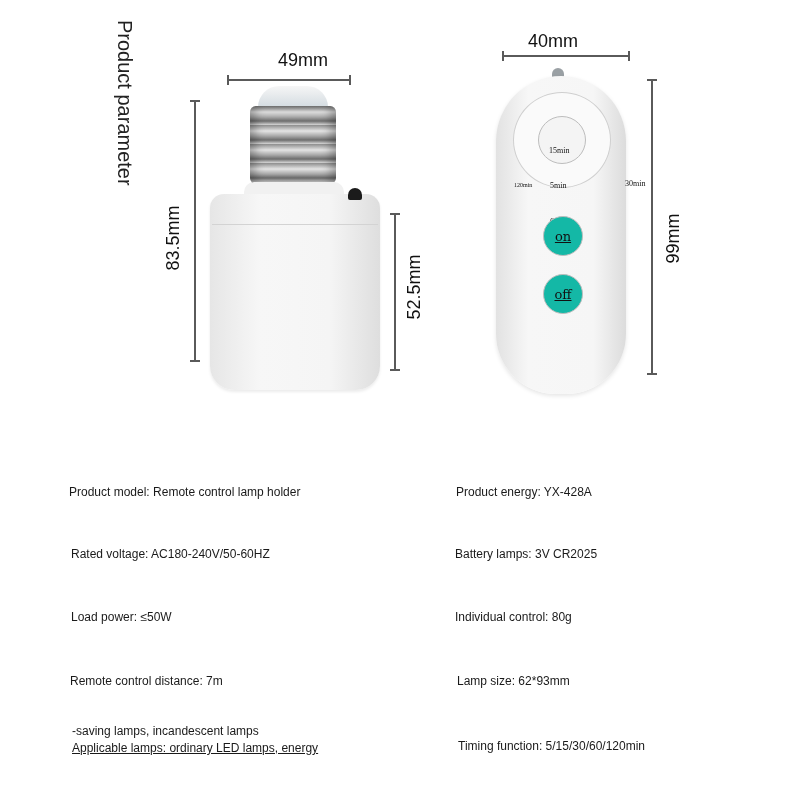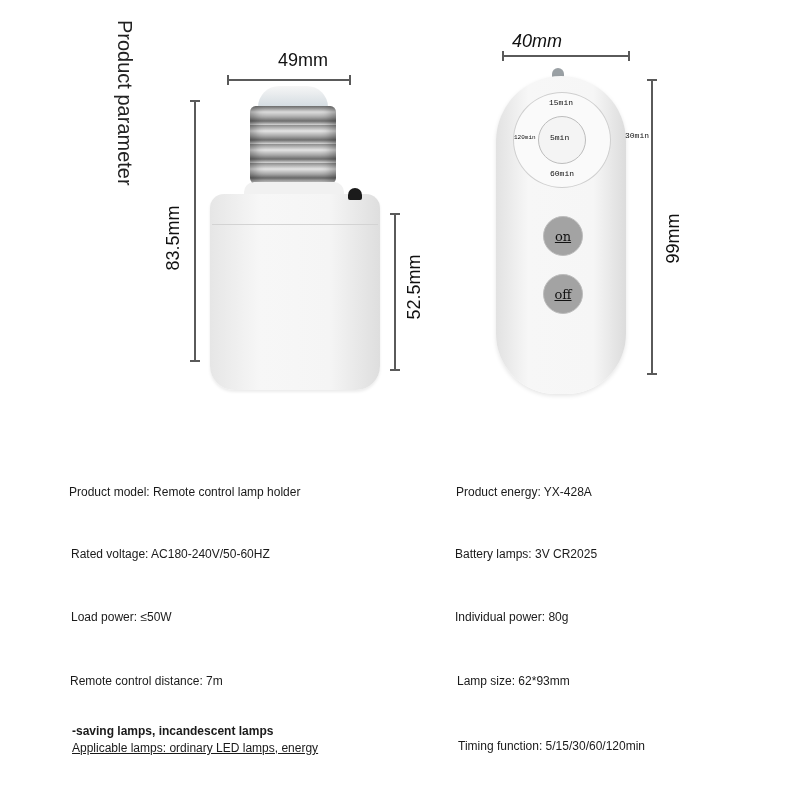--- a/index.html
+++ b/index.html
@@ -23,22 +23,22 @@
   .neck { left:244px; top:182px; width:100px; height:14px; background:#f1f1f1; border-radius:10px 10px 0 0; }
   .body { left:210px; top:194px; width:170px; height:196px; background:linear-gradient(90deg,#e6e6e6,#f7f7f7 30%,#f5f5f5 70%,#dedede); border-radius:14px 14px 24px 24px; box-shadow: 0 2px 3px rgba(0,0,0,.08); }
   .body-line { left:212px; top:224px; width:166px; height:1px; background:#d3d3d3; }
   .sensor { left:348px; top:188px; width:14px; height:12px; background:#1b1b1b; border-radius:7px 7px 2px 2px; }
 
   
   .remote { left:496px; top:76px; width:130px; height:318px; background:linear-gradient(90deg,#e2e2e2,#f7f7f7 25%,#f6f6f6 75%,#dcdcdc); border-radius:65px 65px 60px 60px; box-shadow:0 2px 4px rgba(0,0,0,.1); }
   .led { left:552px; top:68px; width:12px; height:10px; background:#9aa0a4; border-radius:6px 6px 0 0; }
   .ring { left:513px; top:92px; width:96px; height:94px; border-radius:50%; background:#fafafa; border:1px solid #cfcfcf; }
   .inner { left:538px; top:116px; width:46px; height:46px; border-radius:50%; border:1px solid #bdbdbd; background:#f4f4f4; }
-  .rlab { font-family:Liberation Mono, monospace; font-size:8px; color:#111; white-space:nowrap; }
-  .btn { width:38px; height:38px; border-radius:50%; border:1px solid #bdbdbd; background:#a3a3a3; display:flex; align-items:center; justify-content:center; font-family:"DejaVu Serif", serif; font-size:13px; color:#111;text-decoration:underline; }
+  .rlab { font-family:Liberation Serif, serif; font-size:8px; color:#111; white-space:nowrap;margin-top:48px; }
+  .btn { width:38px; height:38px; border-radius:50%; border:1px solid #bdbdbd; background:#14b8a6; display:flex; align-items:center; justify-content:center; font-family:"DejaVu Serif", serif; font-size:13px; color:#111;text-decoration:underline; }
 
   .spec { font-size:12px; color:#1a1a1a; white-space:nowrap; line-height:24px; }
 </style>
 </head>
 <body>
 
 <div class="abs vtitle">
   <span>Product parameter</span>
 </div>
 
@@ -51,21 +51,21 @@
 <div class="abs dim-v" style="left:394px;top:213px;height:158px;"></div>
 <div class="abs dim-label rot" style="left:382px;top:277px;width:64px;text-align:center;">52.5mm</div>
 
 <div class="abs cap"></div>
 <div class="abs thread"></div>
 <div class="abs neck"></div>
 <div class="abs body"></div>
 <div class="abs body-line"></div>
 <div class="abs sensor"></div>
 
-<div class="abs dim-label" style="left:512px;top:31px;font-style:italic;">40mm</div>
+<div class="abs dim-label" style="left:528px;top:31px;">40mm</div>
 <div class="abs dim-h" style="left:502px;top:55px;width:128px;"></div>
 
 <div class="abs dim-v" style="left:651px;top:79px;height:296px;"></div>
 <div class="abs dim-label rot" style="left:648px;top:228px;width:50px;text-align:center;">99mm</div>
 
 <div class="abs led"></div>
 <div class="abs remote"></div>
 <div class="abs ring"></div>
 <div class="abs inner"></div>
 <div class="abs rlab" style="left:549px;top:98px;">15min</div>
@@ -74,19 +74,19 @@
 <div class="abs rlab" style="left:585px;top:131px;padding-left:40px;">30min</div>
 <div class="abs rlab" style="left:550px;top:169px;">60min</div>
 <div class="abs btn" style="left:543px;top:216px;">on</div>
 <div class="abs btn" style="left:543px;top:274px;">off</div>
 
 <div class="abs spec" style="left:69px;top:480px;">Product model: Remote control lamp holder</div>
 <div class="abs spec" style="left:71px;top:542px;">Rated voltage: AC180-240V/50-60HZ</div>
 <div class="abs spec" style="left:71px;top:605px;">Load power: ≤50W</div>
 <div class="abs spec" style="left:70px;top:669px;">Remote control distance: 7m</div>
 <div class="abs spec" style="left:72px;top:736px;text-decoration:underline;">Applicable lamps: ordinary LED lamps, energy</div>
-<div class="abs spec" style="left:72px;top:719px;font-weight:bold;">-saving lamps, incandescent lamps</div>
+<div class="abs spec" style="left:72px;top:719px;">-saving lamps, incandescent lamps</div>
 
 <div class="abs spec" style="left:456px;top:480px;">Product energy: YX-428A</div>
 <div class="abs spec" style="left:455px;top:542px;">Battery lamps: 3V  CR2025</div>
-<div class="abs spec" style="left:455px;top:605px;">Individual power: 80g</div>
+<div class="abs spec" style="left:455px;top:605px;">Individual control: 80g</div>
 <div class="abs spec" style="left:457px;top:669px;">Lamp size: 62*93mm</div>
 <div class="abs spec" style="left:458px;top:734px;">Timing function: 5/15/30/60/120min</div>
 
 </body></html>

